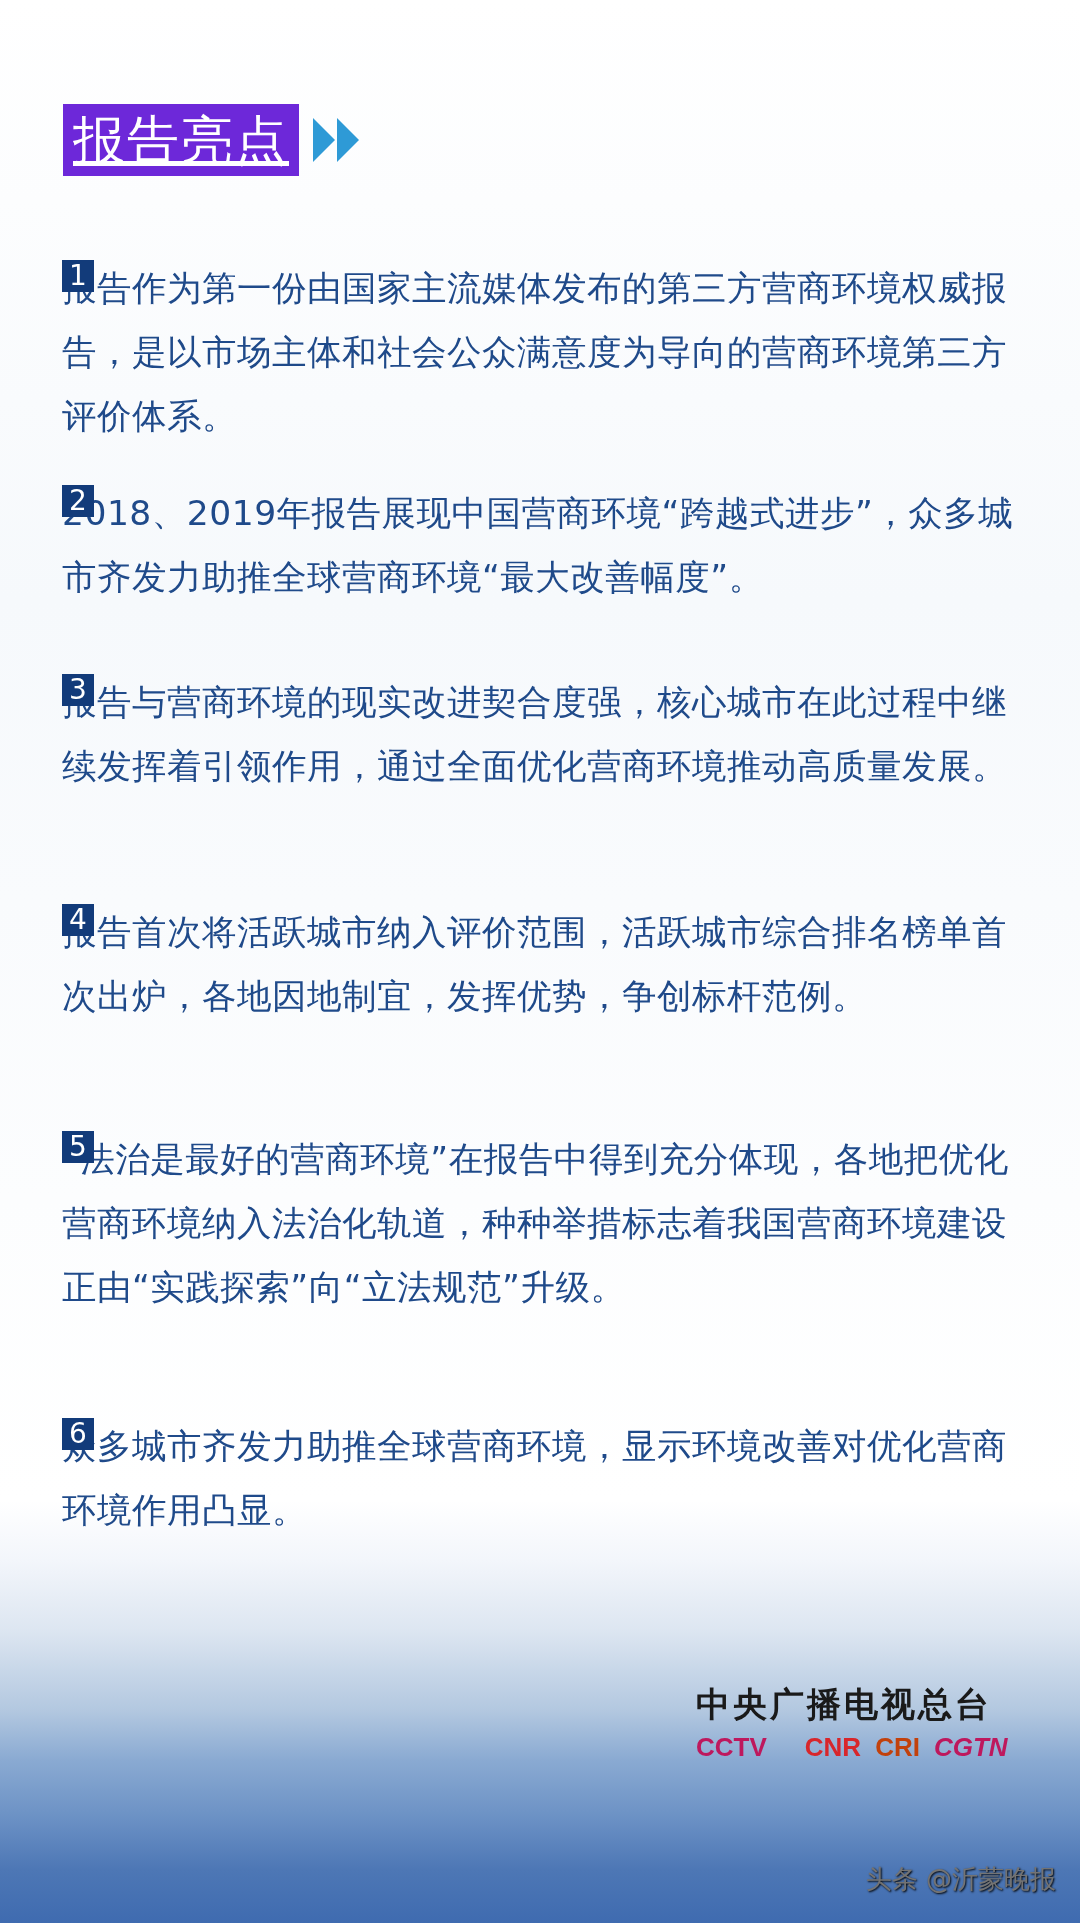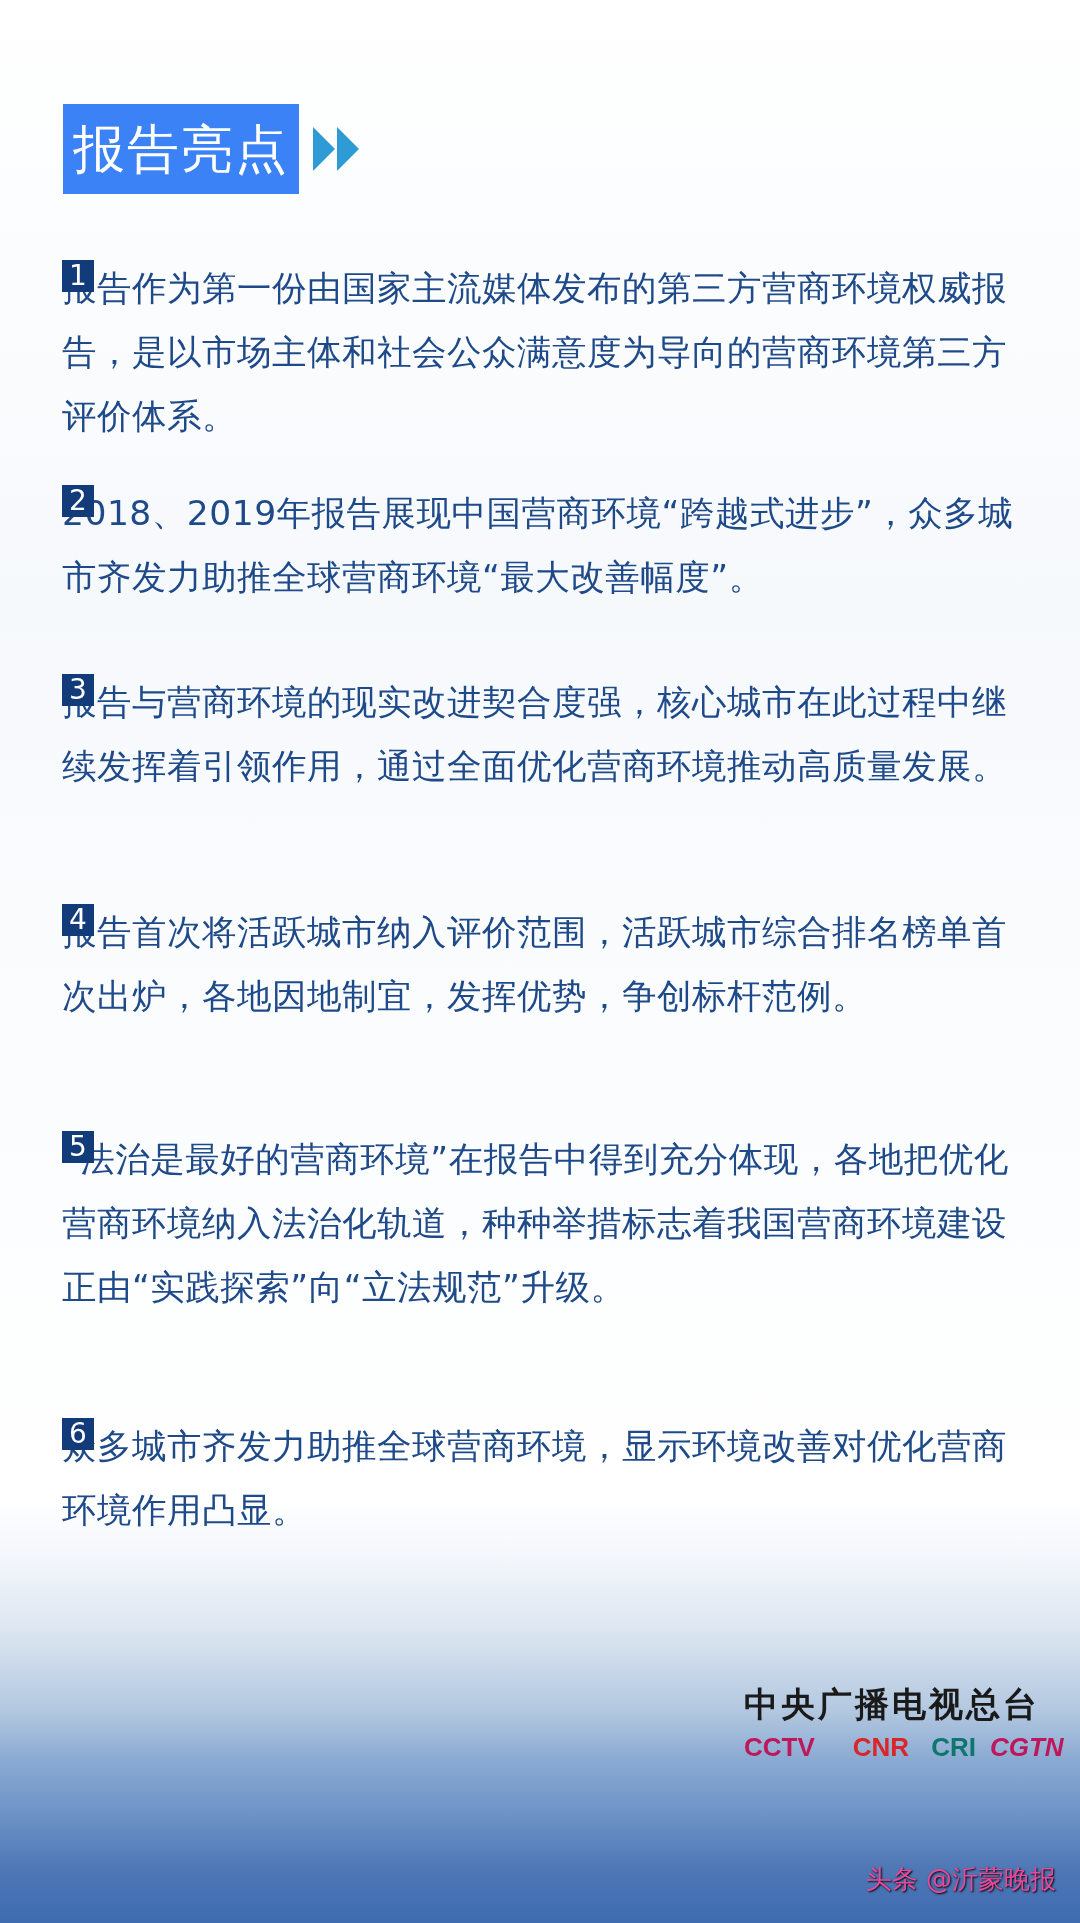--- a/index.html
+++ b/index.html
@@ -6,43 +6,43 @@
   body {
     width:1080px; height:1923px; overflow:hidden; position:relative;
     font-family: "DejaVu Sans", "Liberation Sans", sans-serif;
     background: linear-gradient(to bottom,
       #ffffff 0px, #f6f9fc 600px, #ffffff 1500px,
       #f3f6fb 1560px, #dde6f1 1630px, #b3c8e0 1710px,
       #8aaad2 1760px, #6a90c4 1820px, #4d77b5 1870px, #3f6bb0 1923px);
   }
   .title-wrap { position:absolute; left:63px; top:104px; display:flex; align-items:center; }
   .title-box {
-    background:#3b82f6; color:#fff; font-size:52px; line-height:64px;
-    padding:13px 10px; height:64px; letter-spacing:2px;
+    background:#6d28d9; color:#fff; font-size:52px; line-height:64px;
+    padding:4px 10px; height:64px; letter-spacing:2px;text-decoration:underline;
   }
   .arrows { display:flex; margin-left:14px; }
   .tri { width:0; height:0; border-top:22px solid transparent; border-bottom:22px solid transparent; border-left:22px solid #2e9ad6; margin-right:2px; }
   .item { position:absolute; left:62px; width:960px; }
   .num {
     position:absolute; left:0; top:4px; width:32px; height:32px;
     background:#123b7a; color:#fff; font-size:28px; line-height:32px; text-align:center;
   }
   .text {
     color:#1f4a8a; font-size:34.5px; line-height:64px;
     letter-spacing:0.5px;
   }
-  .logo { position:absolute; left:744px; top:1682px; }
+  .logo { position:absolute; left:696px; top:1682px; }
   .logo-cn { font-size:34px; font-weight:bold; color:#1a1a1a; letter-spacing:3px; }
   .logo-brands { margin-top:4px; display:flex; gap:14px; font-size:26px; font-weight:bold; font-family:"Liberation Sans", sans-serif; }
   .b-cctv { color:#be185d; }
   .b-cnr { color:#d8262b;margin-left:24px; }
-  .b-cri { color:#0f766e;margin-left:8px; }
+  .b-cri { color:#c2410c; }
   .b-cgtn { color:#be185d;font-style:italic; }
   .watermark {
-    position:absolute; right:24px; top:1862px; color:#ec4899; font-size:26px;
+    position:absolute; right:24px; top:1862px; color:#737373; font-size:26px;
     text-shadow:1px 1px 2px #000;
   }
 </style>
 </head>
 <body>
 
 <div class="title-wrap">
   <div class="title-box">报告亮点</div>
   <div class="arrows">
     <div class="tri"></div>

